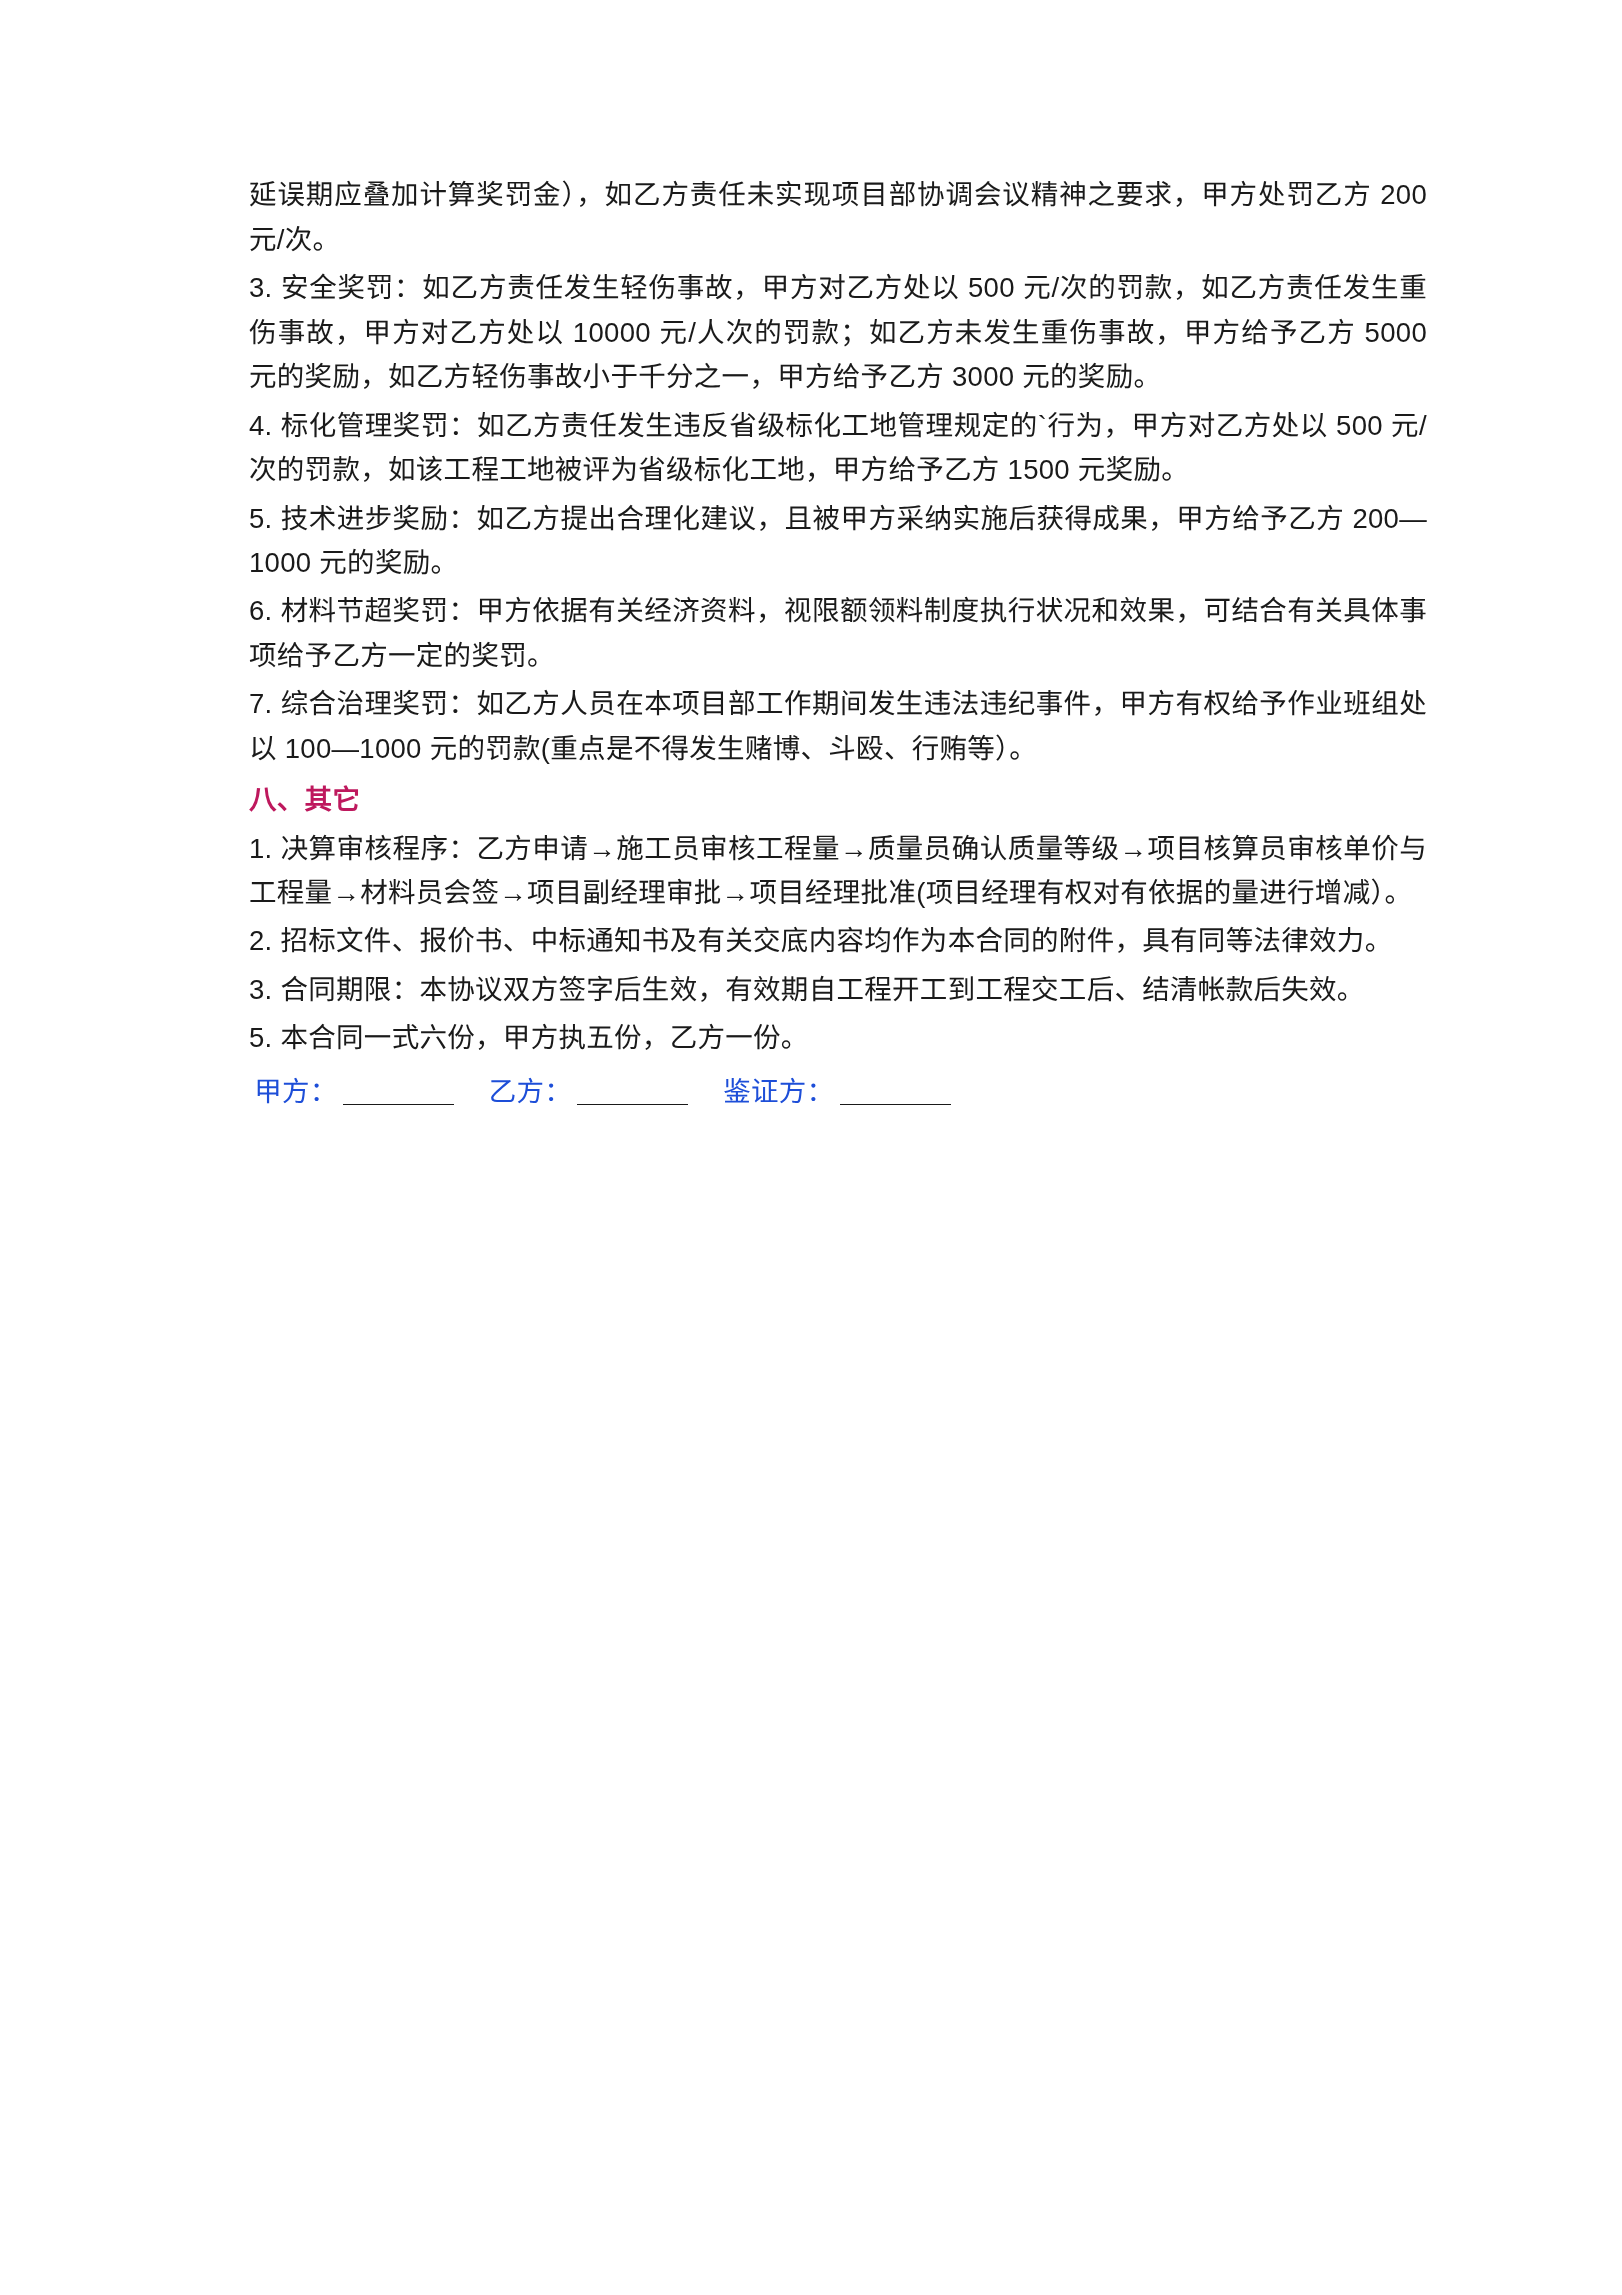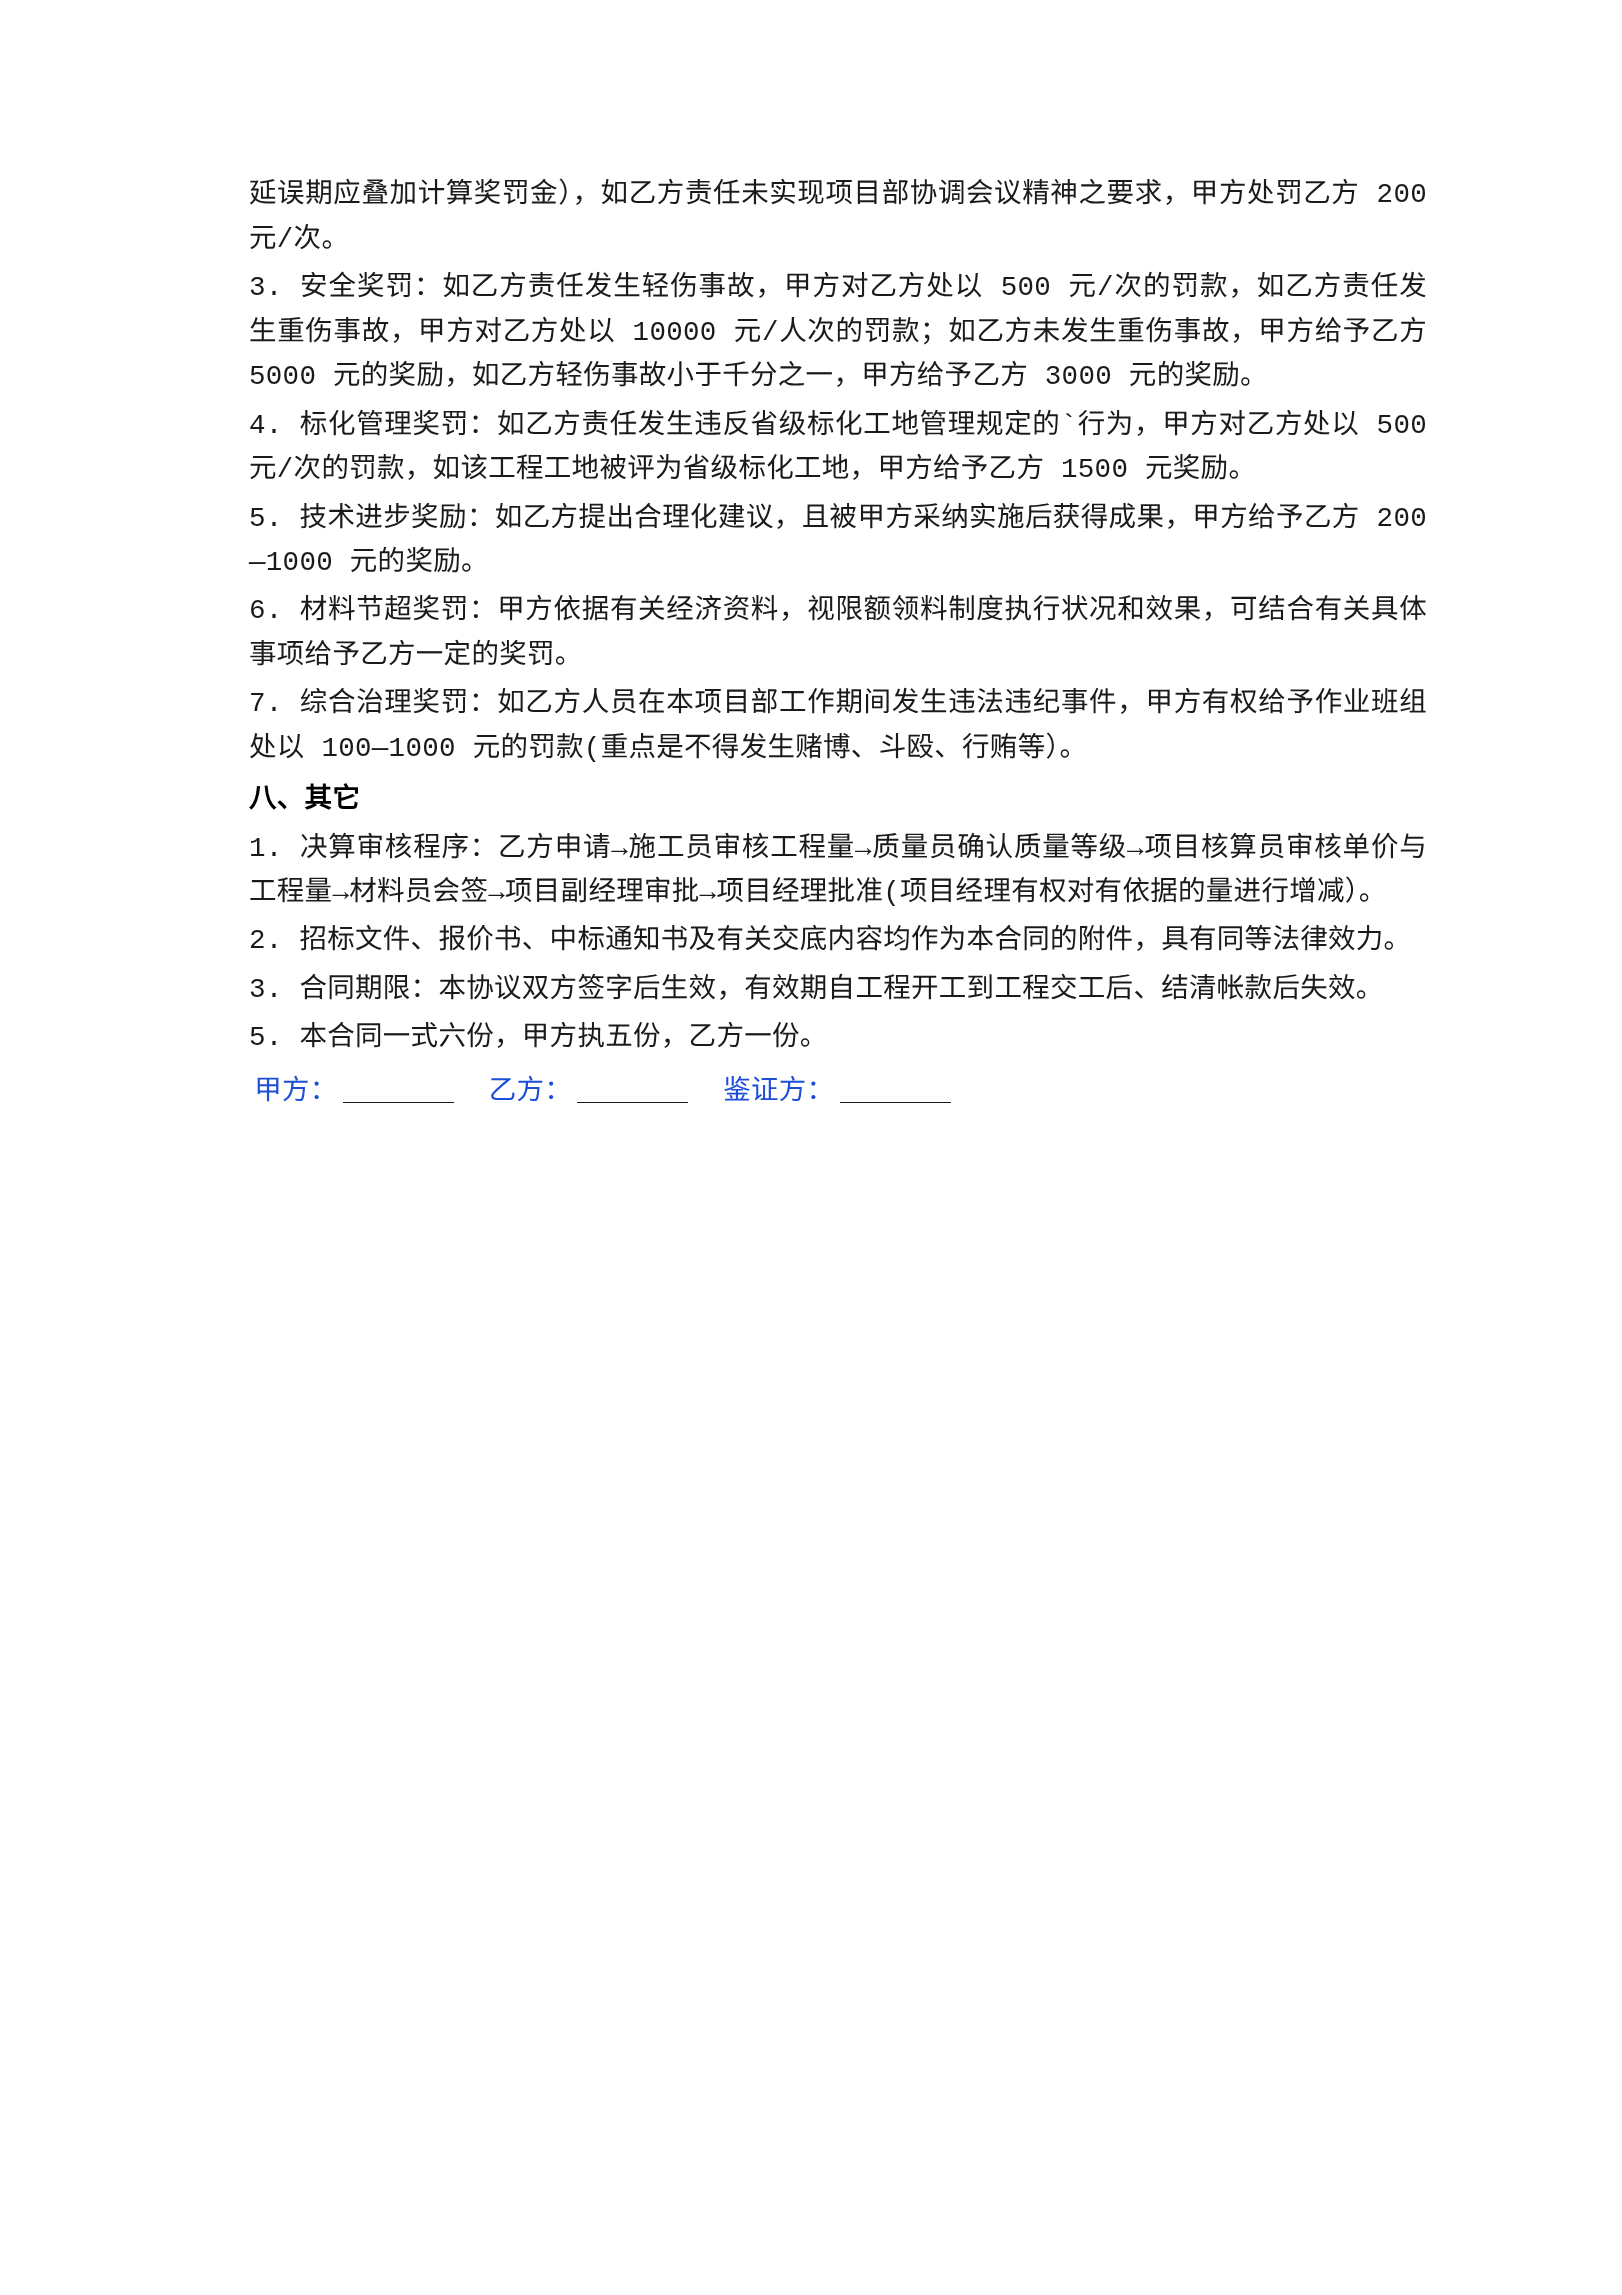--- a/index.html
+++ b/index.html
@@ -8,21 +8,21 @@
     padding: 0;
     background: #ffffff;
   }
   .page {
     position: relative;
     width: 1576px;
     height: 2295px;
     background: #ffffff;
     margin: 0 auto;
     box-sizing: border-box;
-    font-family: Liberation Mono, monospace;
+    font-family: Liberation Sans, sans-serif;
     overflow: hidden;
   }
   .content {
     position: absolute;
     left: 226px;
     top: 173px;
     width: 1178px;
   }
   p.para {
     margin: 0 0 3.9px 0;
@@ -35,21 +35,21 @@
     letter-spacing: 0.3px;
     font-weight: 500;
   }
   .first-line-none {
     margin-top: 0;
   }
   p.section-head {
     margin: 6.5px 0 3.9px 0;
     font-size: 27.5px;
     line-height: 1.62;
-    color: #000000;
+    color: #be185d;
     font-weight: 600;
     letter-spacing: 0.3px;
   }
   p.sign-line {
     margin: 9.2px 0 0 0;
     font-size: 27.5px;
     line-height: 1.62;
     color: #1d4ed8;
     letter-spacing: 0.3px;
     padding-left: 5.2px;

